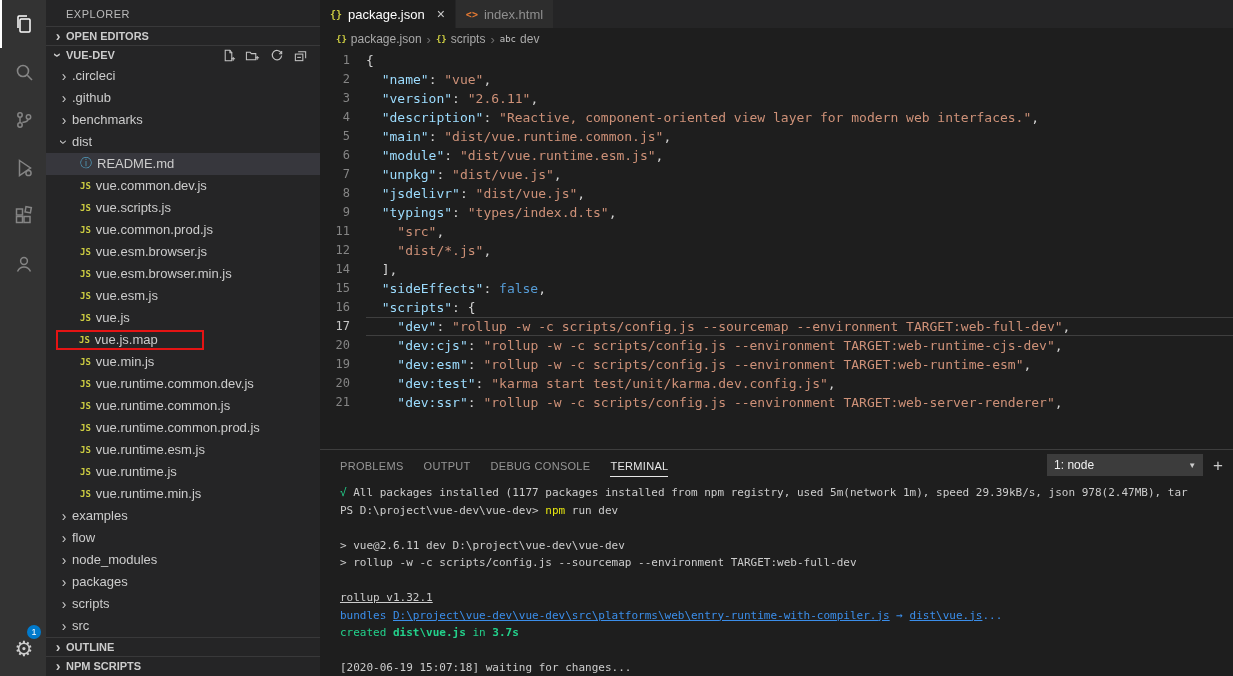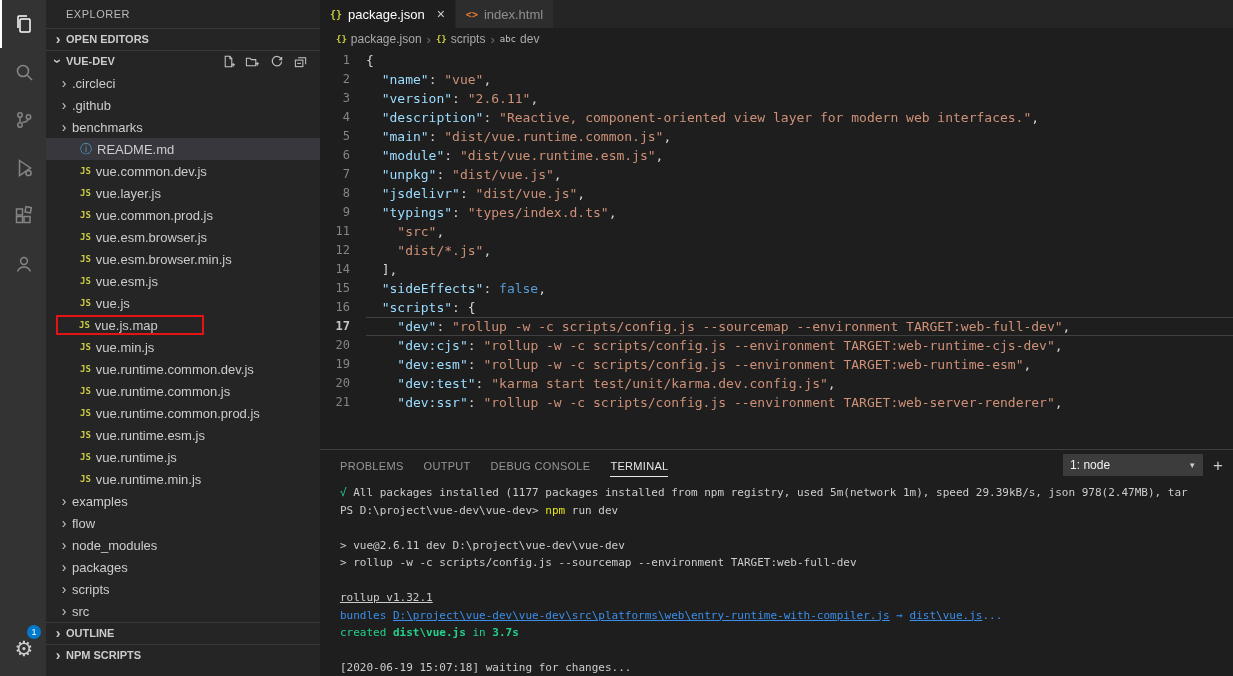--- a/index.html
+++ b/index.html
@@ -55,33 +55,33 @@
                color:#a9a9a9; gap:3px; flex:none; background:#1e1e1e; }
   .bc-item{ display:flex; align-items:center; gap:4px; cursor:pointer; }
   .bc-icon{ font-family:"DejaVu Sans Mono",monospace; font-size:9px; font-weight:bold; color:#cbcb41; }
   .bc-icon.abc{ color:#c5c5c5; font-weight:normal; }
   .bc-sep{ color:#6e6e6e; font-size:13px; padding:0 2px; }
 
   .editor{ flex:1; overflow:hidden; font-family:"DejaVu Sans Mono",monospace; font-size:13px;
            line-height:19px; padding-top:1px; }
   .code-line{ display:flex; height:19px; white-space:pre; }
   .ln{ width:46px; text-align:right; padding-right:16px; flex:none; color:#858585; font-size:12px; }
-  .code-line.cur .ln{ color:#c6c6c6;font-weight:bold; }
+  .code-line.cur .ln{ color:#c6c6c6; }
   .lc{ flex:1; }
   .code-line.cur .lc{ box-shadow: inset 0 1px 0 #3f3f3f, inset 0 -1px 0 #3f3f3f; }
   .tk-p{ color:#d4d4d4; } .tk-k{ color:#9cdcfe; } .tk-s{ color:#ce9178; } .tk-b{ color:#569cd6; }
 
   
   .panel{ height:227px; flex:none; display:flex; flex-direction:column; border-top:1px solid #3e3e3e; background:#1e1e1e; }
   .panel-tabs{ height:30px; flex:none; display:flex; align-items:center; padding-left:10px; }
   .ptab{ font-size:11px; color:#969696; letter-spacing:0.3px; margin:0 10px; padding:6px 0 4px;
          cursor:pointer; border-bottom:1px solid transparent; }
   .ptab.active{ color:#e7e7e7; border-bottom-color:#e7e7e7; }
   .panel-right{ margin-left:auto; display:flex; align-items:center; gap:10px; padding-right:10px; }
-  .shell-select{ width:140px; height:22px; background:#3c3c3c; color:#f0f0f0; font-size:12px;
+  .shell-select{ width:156px; height:22px; background:#3c3c3c; color:#f0f0f0; font-size:12px;
                  display:flex; align-items:center; justify-content:space-between; padding:0 7px; cursor:pointer; }
   .dd-arrow{ font-size:8px; color:#cccccc; }
   .panel-plus{ color:#cccccc; font-size:17px; cursor:pointer; line-height:1; }
   .terminal{ flex:1; overflow:hidden; font-family:"DejaVu Sans Mono",monospace; font-size:11px;
              line-height:17.5px; padding:4px 0 0 20px; white-space:pre; }
   .t-line{ height:17.5px; }
   .t-w{ color:#cccccc; } .t-wu{ color:#cccccc; text-decoration:underline; }
   .t-g{ color:#23d18b; } .t-gb{ color:#23d18b; font-weight:bold; }
   .t-c{ color:#3b8eea; } .t-cu{ color:#3b8eea; text-decoration:underline; }
   .t-y{ color:#e5e510; }
@@ -188,34 +188,38 @@
           <span class="tlabel">.circleci</span>
         </div>
         <div class="tree-row" style="padding-left: 10px;">
           <span class="chev">›</span>
           <span class="tlabel">.github</span>
         </div>
         <div class="tree-row" style="padding-left: 10px;">
           <span class="chev">›</span>
           <span class="tlabel">benchmarks</span>
         </div>
+        <div class="tree-row" style="padding-left: 10px;">
+          <span class="chev exp">›</span>
+          <span class="tlabel">dist</span>
+        </div>
         <div class="tree-row selected" style="padding-left: 22px;">
           <span class="chev-spacer"></span>
           <span class="ficon info">ⓘ</span>
           <span class="tlabel">README.md</span>
         </div>
         <div class="tree-row" style="padding-left: 22px;">
           <span class="chev-spacer"></span>
           <span class="ficon js">JS</span>
           <span class="tlabel">vue.common.dev.js</span>
         </div>
         <div class="tree-row" style="padding-left: 22px;">
           <span class="chev-spacer"></span>
           <span class="ficon js">JS</span>
-          <span class="tlabel">vue.layer.js</span>
+          <span class="tlabel">vue.scripts.js</span>
         </div>
         <div class="tree-row" style="padding-left: 22px;">
           <span class="chev-spacer"></span>
           <span class="ficon js">JS</span>
           <span class="tlabel">vue.common.prod.js</span>
         </div>
         <div class="tree-row" style="padding-left: 22px;">
           <span class="chev-spacer"></span>
           <span class="ficon js">JS</span>
           <span class="tlabel">vue.esm.browser.js</span>

